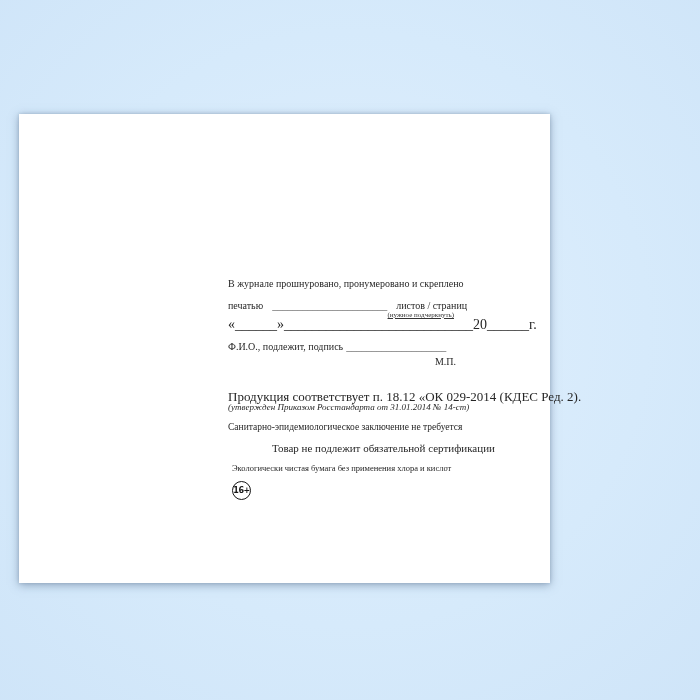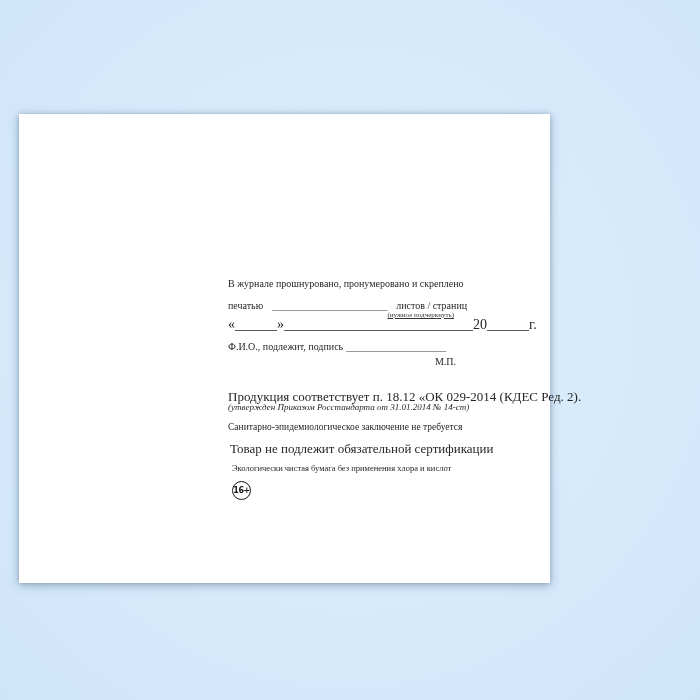--- a/index.html
+++ b/index.html
@@ -59,21 +59,21 @@
 
   .l5 { margin-top: 13px; font-size: 10px; line-height: 12px; color: #3c3c3c; letter-spacing: 0.3px; }
 
   .mp { margin-top: 3px; font-size: 10px; line-height: 12px; text-align: right; padding-right: 2px; }
 
   .p1 { margin-top: 23px; font-size: 13px;   line-height: 11px; }
   .p2 { margin-top: 1px;  font-size: 8.5px; line-height: 10px; }
   .p3 { margin-top: 0;    font-size: 9px;   line-height: 10px; font-style: italic; }
 
   .san { margin-top: 10px; font-size: 9.5px; line-height: 11px; }
-  .tov { margin-top: 10px; font-size: 13px; line-height: 11px; padding-left: 2px; }
+  .tov { margin-top: 10px; font-size: 11px; line-height: 11px; padding-left: 2px; margin-left: 42px; }
   .eco { margin-top: 9px;  font-size: 8.5px; line-height: 11px; padding-left: 4px; }
 
   .age-row { margin-top: 5px; display: flex; align-items: flex-start; padding-left: 4px; }
   .age-badge {
     width: 19px; height: 19px;
     border: 1.5px solid #151515;
     border-radius: 50%;
     display: flex; align-items: center; justify-content: center;
     font-family: "DejaVu Sans", sans-serif;
     font-weight: bold; font-size: 8px; letter-spacing: -0.5px;

